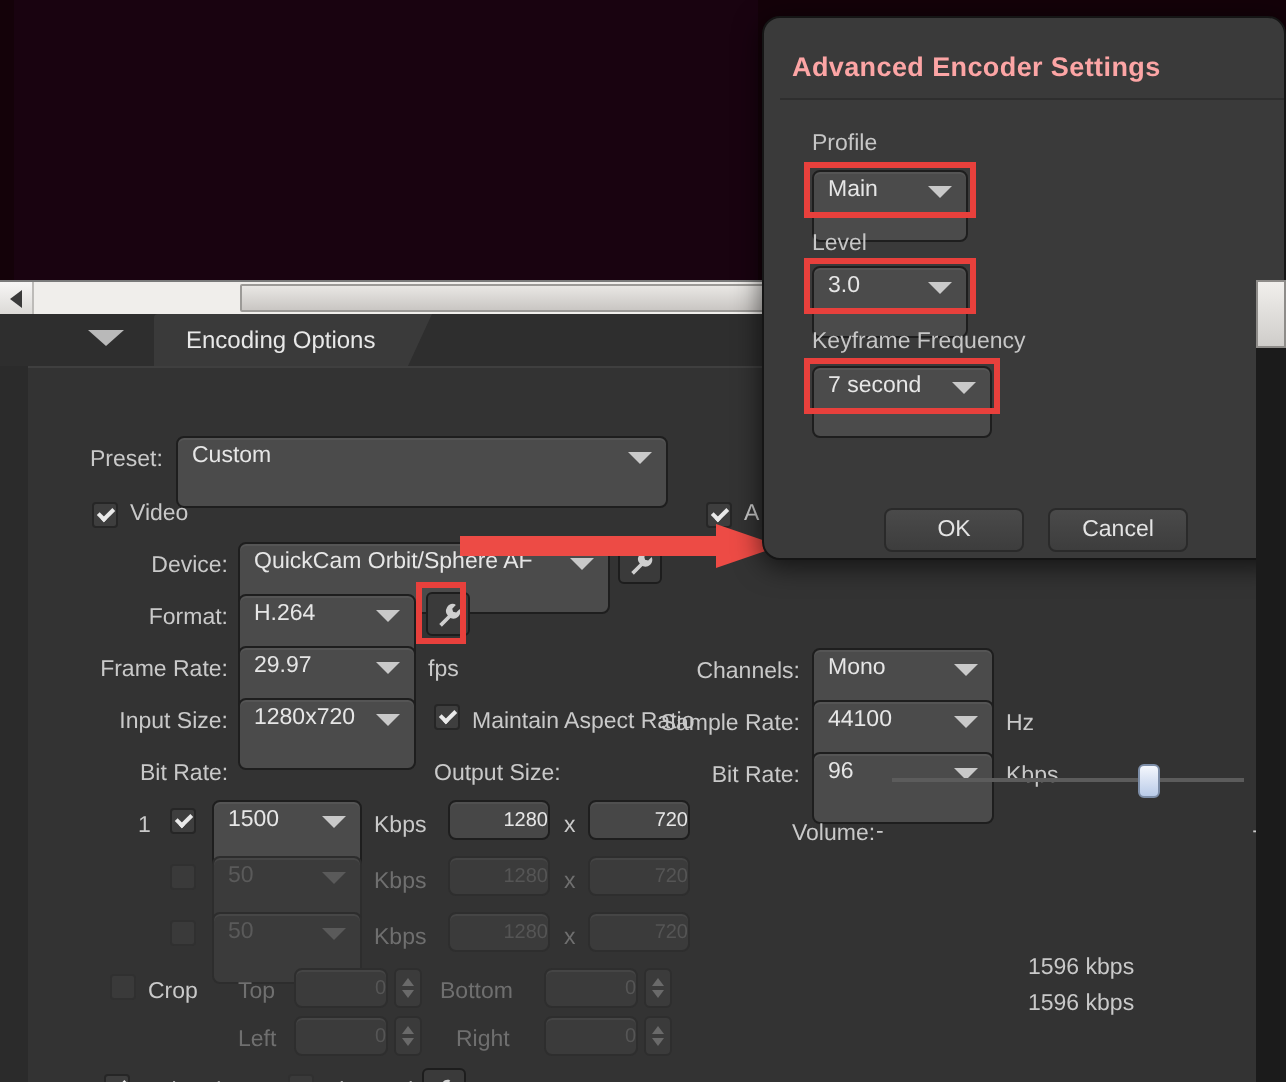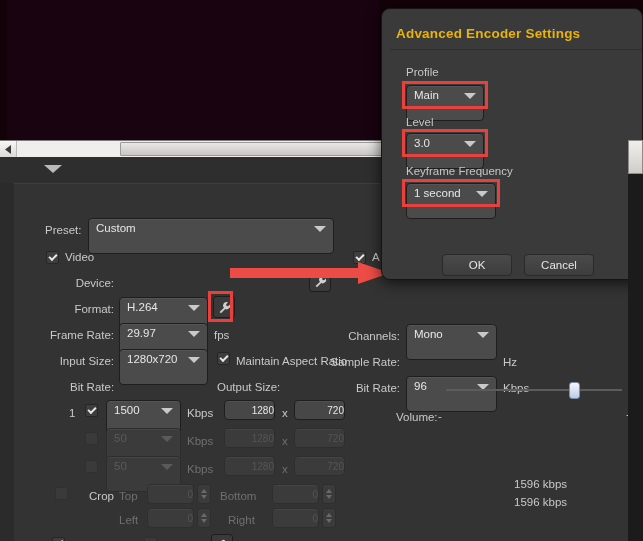--- a/index.html
+++ b/index.html
@@ -273,21 +273,21 @@
     border: 1px solid #151515;
     border-radius: 9px;
     box-sizing: border-box;
     box-shadow: 0 3px 14px rgba(0,0,0,0.65);
     overflow: hidden;
   }
   #dialog-title {
     position: absolute; left: 14px; top: 17px;
     font-size: 13.5px;
     font-weight: bold;
-    color: #eab308;
+    color: #fca5a5;
     letter-spacing: 0.2px;
   }
   #dialog-sep {
     position: absolute; left: 8px; top: 40px;
     width: 254px; height: 1px;
     background: #2e2e2e;
   }
   .dlg-lbl {
     position: absolute;
     font-size: 11.5px;
@@ -321,39 +321,44 @@
     <svg width="7" height="9" viewBox="0 0 7 9">
         <polygon points="6,0 6,9 0,4.5" fill="#3a3a3a"></polygon>
       </svg>
   </div>
 </div>
 
 <div id="main">
 
   <div id="tabstrip">
     <div id="collapse-arrow"></div>
+    <div id="tab-encoding-options" class="tab active">Encoding Options</div>
   </div>
 
   <div id="panel-leftstrip"></div>
 
   <div id="panel">
 
     <div class="lbl" style="left:31px; top:40px;">Preset:</div>
     <div class="combo" style="left:74px; top:34px; width:246px;">
       <span class="cval">Custom</span>
       <i class="carrow"></i>
     </div>
 
     <div class="cb checked" style="left:32px; top:67px;"></div>
     <div class="lbl" style="left:51px; top:67px;">Video</div>
 
     <div class="cb checked" style="left:339px; top:67px;"></div>
     <div class="lbl" style="left:358px; top:67px;">A</div>
 
     <div class="lbl right" style="left:30px; top:93px; width:70px;">Device:</div>
+    <div class="combo" style="left:105px; top:87px; width:186px;">
+      <span class="cval">QuickCam Orbit/Sphere AF</span>
+      <i class="carrow"></i>
+    </div>
     <div class="wrench-btn" style="left:295px; top:86px;">
       <svg width="13" height="13" viewBox="0 0 16 16">
         <path d="M11.3 1.2a4.3 4.3 0 0 0-4 7.1L2 13.6l1.6 1.6 5.3-5.3a4.3 4.3 0 0 0 5.7-5.6l-2.2 2.2-1.9-.5-.5-1.9 2.2-2.2a4.3 4.3 0 0 0-.9-.7z" fill="#cfcfcf"></path>
       </svg>
     </div>
 
     <div class="lbl right" style="left:30px; top:119px; width:70px;">Format:</div>
     <div class="combo" style="left:105px; top:113px; width:89px;">
       <span class="cval">H.264</span>
       <i class="carrow"></i>
@@ -420,21 +425,21 @@
     <div class="lbl dim" style="left:173px; top:279px;">Kbps</div>
     <div class="field disabled" style="left:210px; top:272px; width:51px;">
       <span class="fval">1280</span>
     </div>
     <div class="lbl dim" style="left:268px; top:279px;">x</div>
     <div class="field disabled" style="left:280px; top:272px; width:51px;">
       <span class="fval">720</span>
     </div>
 
     <div class="cb off" style="left:41px; top:303px;"></div>
-    <div class="lbl" style="left:75px; top:306px;text-align:right;">Crop</div>
+    <div class="lbl" style="left:60px; top:306px;text-align:right;">Crop</div>
 
     <div class="lbl dim" style="left:105px; top:306px;">Top</div>
     <div class="field disabled" style="left:133px; top:300px; width:47px;">
       <span class="fval">0</span>
     </div>
     <div class="spinner" style="left:183px; top:300px;">
       <i class="up"></i>
       <i class="dn"></i>
     </div>
 
@@ -475,20 +480,24 @@
       </svg>
     </div>
 
     <div class="lbl right" style="left:316px; top:146px; width:70px;">Channels:</div>
     <div class="combo" style="left:392px; top:140px; width:91px;">
       <span class="cval">Mono</span>
       <i class="carrow"></i>
     </div>
 
     <div class="lbl right" style="left:296px; top:172px; width:90px;">Sample Rate:</div>
+    <div class="combo" style="left:392px; top:166px; width:91px;">
+      <span class="cval">44100</span>
+      <i class="carrow"></i>
+    </div>
     <div class="lbl" style="left:489px; top:172px;">Hz</div>
 
     <div class="lbl right" style="left:296px; top:198px; width:90px;">Bit Rate:</div>
     <div class="combo" style="left:392px; top:192px; width:91px;">
       <span class="cval">96</span>
       <i class="carrow"></i>
     </div>
     <div class="lbl" style="left:489px; top:198px;">Kbps</div>
 
     <div class="lbl" style="left:382px; top:227px;">Volume:</div>
@@ -521,21 +530,21 @@
 
   <div class="dlg-lbl" style="left:24px; top:107px;">Level</div>
   <div class="combo" style="left:24px; top:124px; width:78px;">
     <span class="cval">3.0</span>
     <i class="carrow"></i>
   </div>
   <div class="hl" style="left:20px; top:120px; width:86px; height:28px;"></div>
 
   <div class="dlg-lbl" style="left:24px; top:156px;">Keyframe Frequency</div>
   <div class="combo" style="left:24px; top:174px; width:90px;">
-    <span class="cval">1 second</span>
+    <span class="cval">7 second</span>
     <i class="carrow"></i>
   </div>
   <div class="hl" style="left:20px; top:170px; width:98px; height:28px;"></div>
 
   <div class="dlg-btn" style="left:142px; top:245px;">Cancel</div>
   <div class="dlg-btn" style="left:60px; top:245px;">OK</div>
 </div>
 
 <div id="vscroll">
   <div id="vscroll-thumb"></div>

